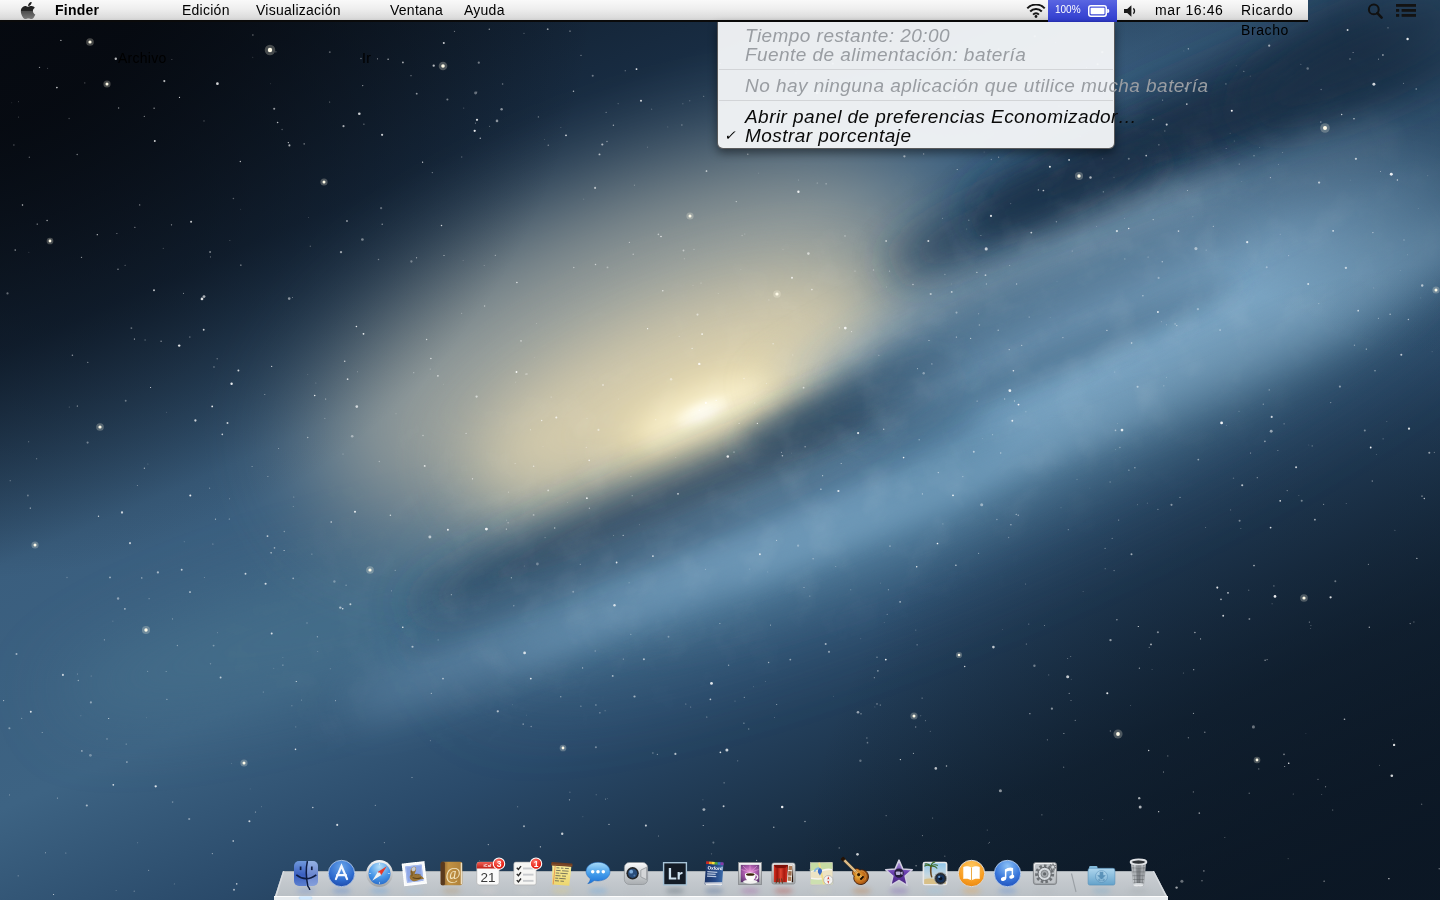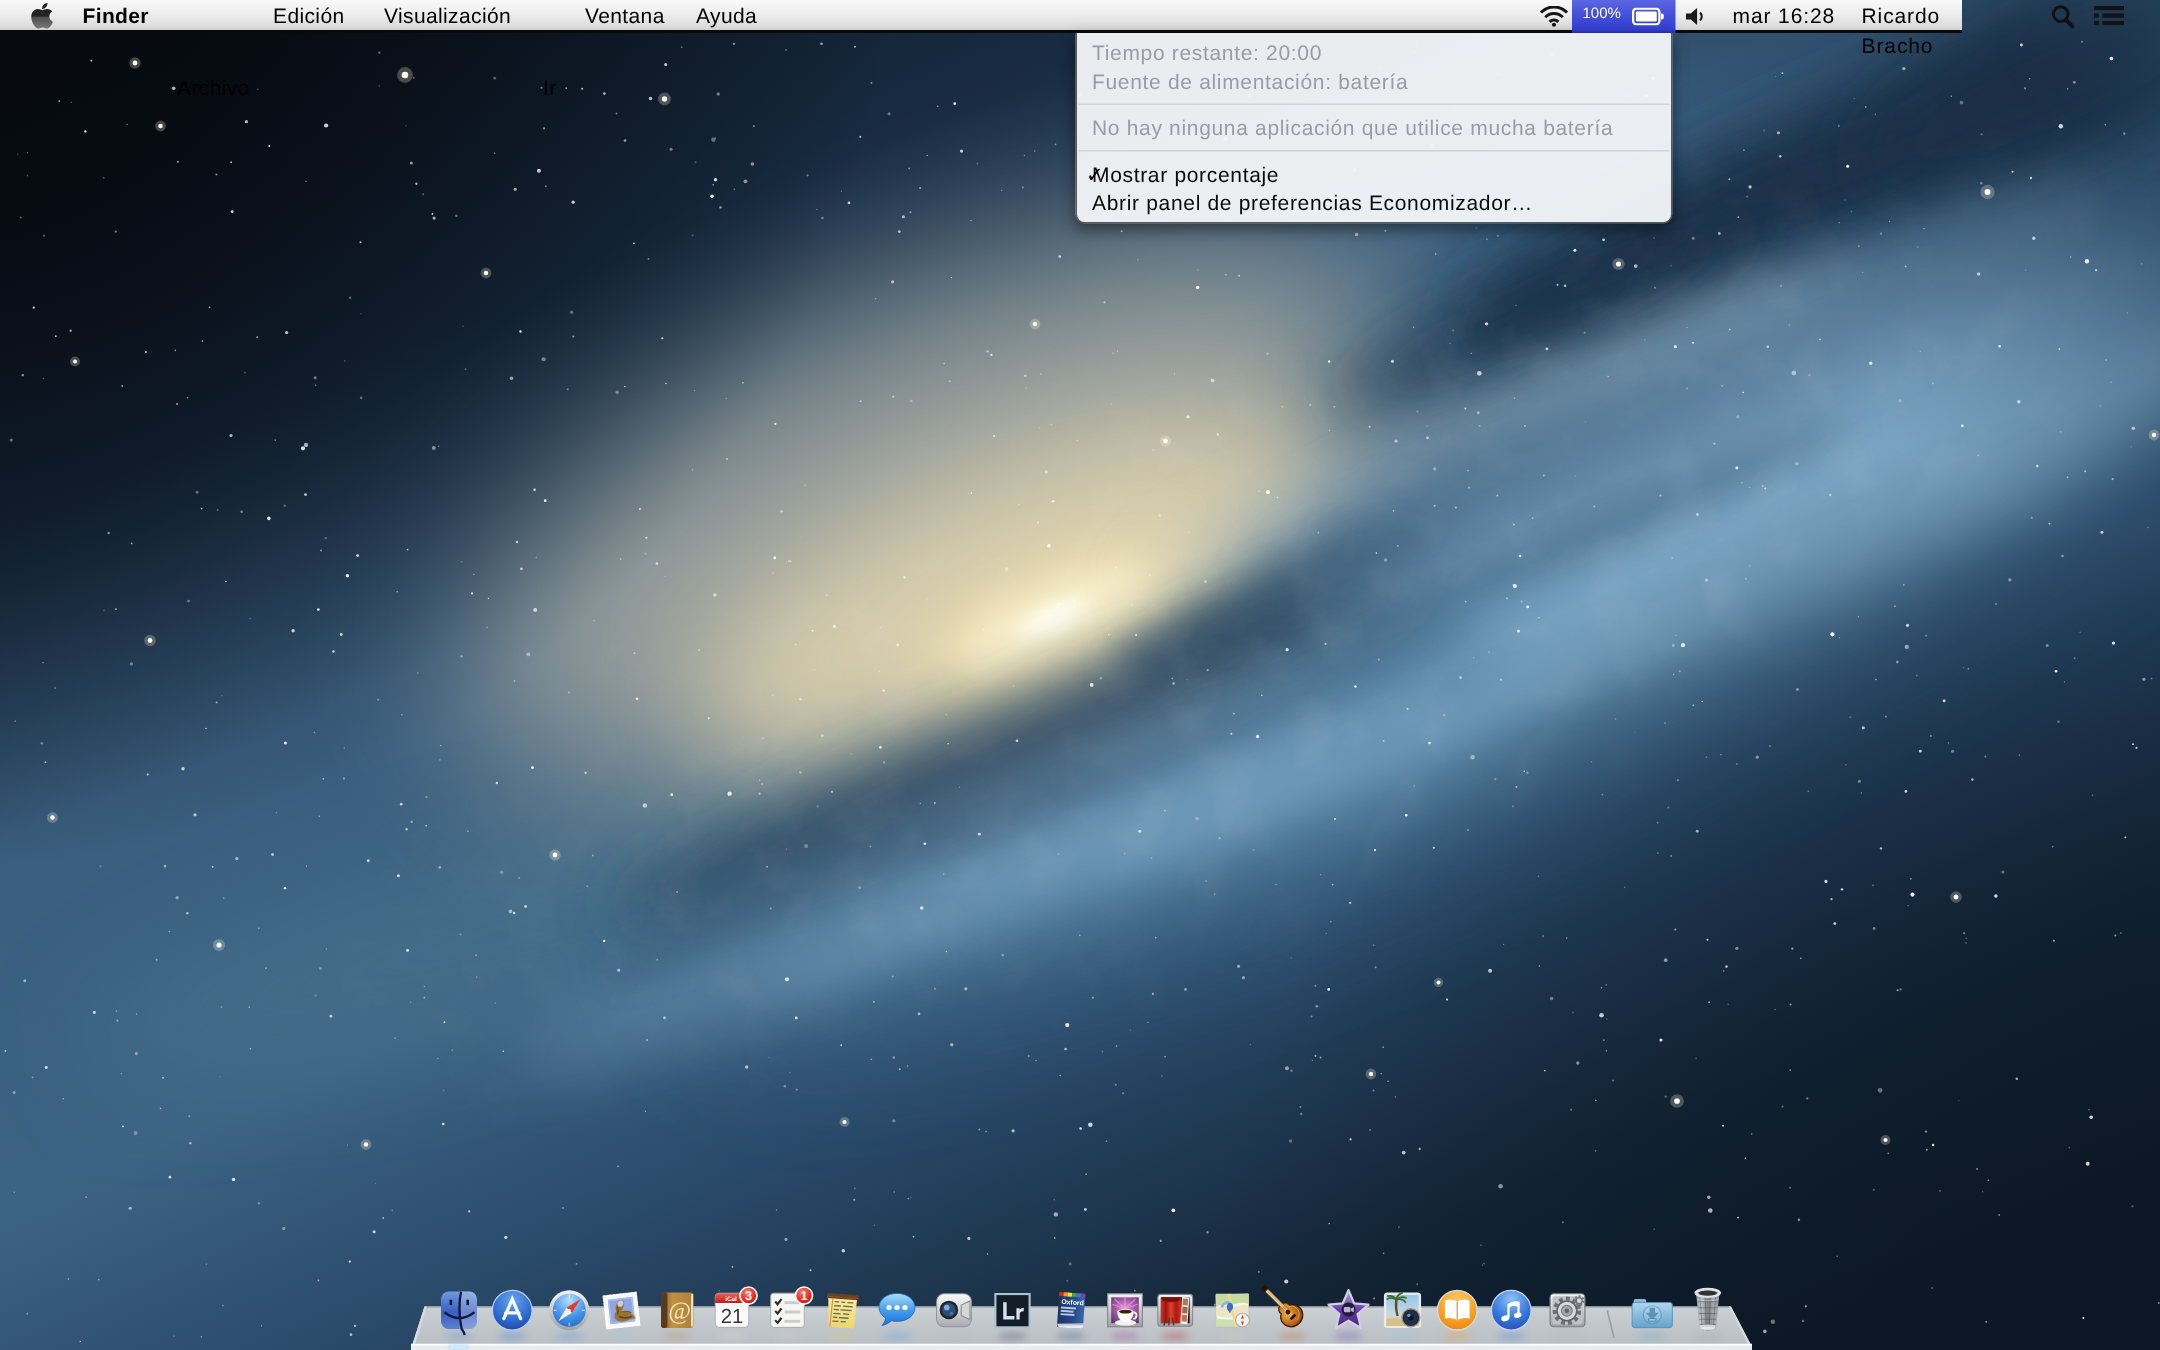--- a/index.html
+++ b/index.html
@@ -6,22 +6,22 @@
   #wall { position:absolute; left:0; top:0; }
   #menubar { position:absolute; left:0; top:0; width:1308px; height:22px;
     background:linear-gradient(#f9f9f9 0%, #eeeeee 45%, #dcdcdc 88%, #d0d0d0 100%);
     border-bottom:2px solid #0a0a0a; box-sizing:border-box; }
   .mitem { position:absolute; top:0; height:20px; line-height:20px; font-size:14px; letter-spacing:0.25px; color:#000; }
   .bold { font-weight:bold; }
   #menu { position:absolute; left:717px; top:22px; width:398px;
     background:rgba(243,245,247,0.96); border:1px solid rgba(40,40,40,0.75); border-top:none;
     border-radius:0 0 6px 6px; box-shadow:0 4px 10px rgba(0,0,0,0.45); box-sizing:border-box;
     padding-top:4px; padding-bottom:3px; }
-  .mrow { height:19px; line-height:19px; font-size:14px; letter-spacing:0.45px; padding-left:10px; color:#0a0a0a;
-    white-space:nowrap; }
+  .mrow { height:19px; line-height:19px; font-size:19px; letter-spacing:0.45px; padding-left:27px; color:#0a0a0a;
+    white-space:nowrap;font-style:italic; }
   .dis { color:#999da2; }
   .sep { height:12px; position:relative; }
   .sep:after { content:""; position:absolute; left:1px; right:1px; top:5px; height:1px; background:#d2d4d7; }
   .chk { position:relative; }
   .chk:before { content:"\2713"; position:absolute; left:6px; font-size:14px; color:#000; }
   #dock { position:absolute; left:0; top:840px; }
 </style></head>
 <body>
 <div id="stage">
 <svg id="wall" width="1440" height="900" viewBox="0 0 1440 900">
@@ -1196,21 +1196,21 @@
 <svg width="22" height="12" viewBox="0 0 22 12" style="position:absolute;left:40px;top:5px;">
 <rect x="0.75" y="0.75" width="17.5" height="10.5" rx="2.2" fill="none" stroke="#fff" stroke-width="1.5"></rect>
 <rect x="2.6" y="2.7" width="13.9" height="6.6" rx="0.8" fill="#fff"></rect>
 <path d="M19.2 4 h0.6 a1.4 1.4 0 0 1 1.4 1.4 v1.2 a1.4 1.4 0 0 1 -1.4 1.4 h-0.6 z" fill="#fff"></path>
 </svg>
       </div>
   <svg width="14" height="12" viewBox="0 0 14 12" style="position:absolute;left:1124px;top:5px;">
 <path d="M0 4 h3.2 L7.4 0.3 V11.7 L3.2 8 H0 z" fill="#1a1a1a"></path>
 <path d="M9.3 3.4 A 3.4 3.4 0 0 1 9.3 8.6" fill="none" stroke="#1a1a1a" stroke-width="1.4"></path>
 </svg>
-  <div class="mitem" style="left:1155px;letter-spacing:0.6px;">mar 16:28</div>
+  <div class="mitem" style="left:1155px;letter-spacing:0.6px;">mar 16:46</div>
   <div class="mitem" style="left:1241px;letter-spacing:0.6px;">Ricardo Bracho</div>
   <svg width="16" height="16" viewBox="0 0 16 16" style="position:absolute;left:1367px;top:3px;">
 <circle cx="6.8" cy="6.4" r="4.9" fill="none" stroke="#111" stroke-width="2"></circle>
 <line x1="10.4" y1="10.2" x2="14.6" y2="14.6" stroke="#111" stroke-width="2.6" stroke-linecap="round"></line>
 </svg>
   <svg width="20" height="13" viewBox="0 0 20 13" style="position:absolute;left:1396px;top:4px;">
 <g fill="#131313">
 <rect x="0" y="0" width="20" height="2.8"></rect>
 <rect x="0" y="5" width="3.2" height="2.8"></rect>
           <rect x="5.6" y="5" width="14.4" height="2.8"></rect>
@@ -1218,22 +1218,22 @@
           <rect x="5.6" y="10" width="14.4" height="2.8"></rect>
 </g>
       </svg>
 </div>
 <div id="menu">
   <div class="mrow dis">Tiempo restante: 20:00</div>
   <div class="mrow dis">Fuente de alimentación: batería</div>
   <div class="sep"></div>
   <div class="mrow dis">No hay ninguna aplicación que utilice mucha batería</div>
   <div class="sep"></div>
+  <div class="mrow">Abrir panel de preferencias Economizador…</div>
   <div class="mrow chk">Mostrar porcentaje</div>
-  <div class="mrow">Abrir panel de preferencias Economizador…</div>
 </div>
 <svg id="dock" width="1440" height="60" viewBox="0 0 1440 60">
       <defs>
 <linearGradient id="floorg" x1="0" y1="0" x2="0" y2="1">
  <stop offset="0" stop-color="#ccd1d5"></stop>
           <stop offset="0.5" stop-color="#c2c7cc"></stop>
           <stop offset="1" stop-color="#bac0c5"></stop>
 </linearGradient>
 <linearGradient id="fing" x1="0" y1="0" x2="0" y2="1">
  <stop offset="0" stop-color="#7099dc"></stop>

